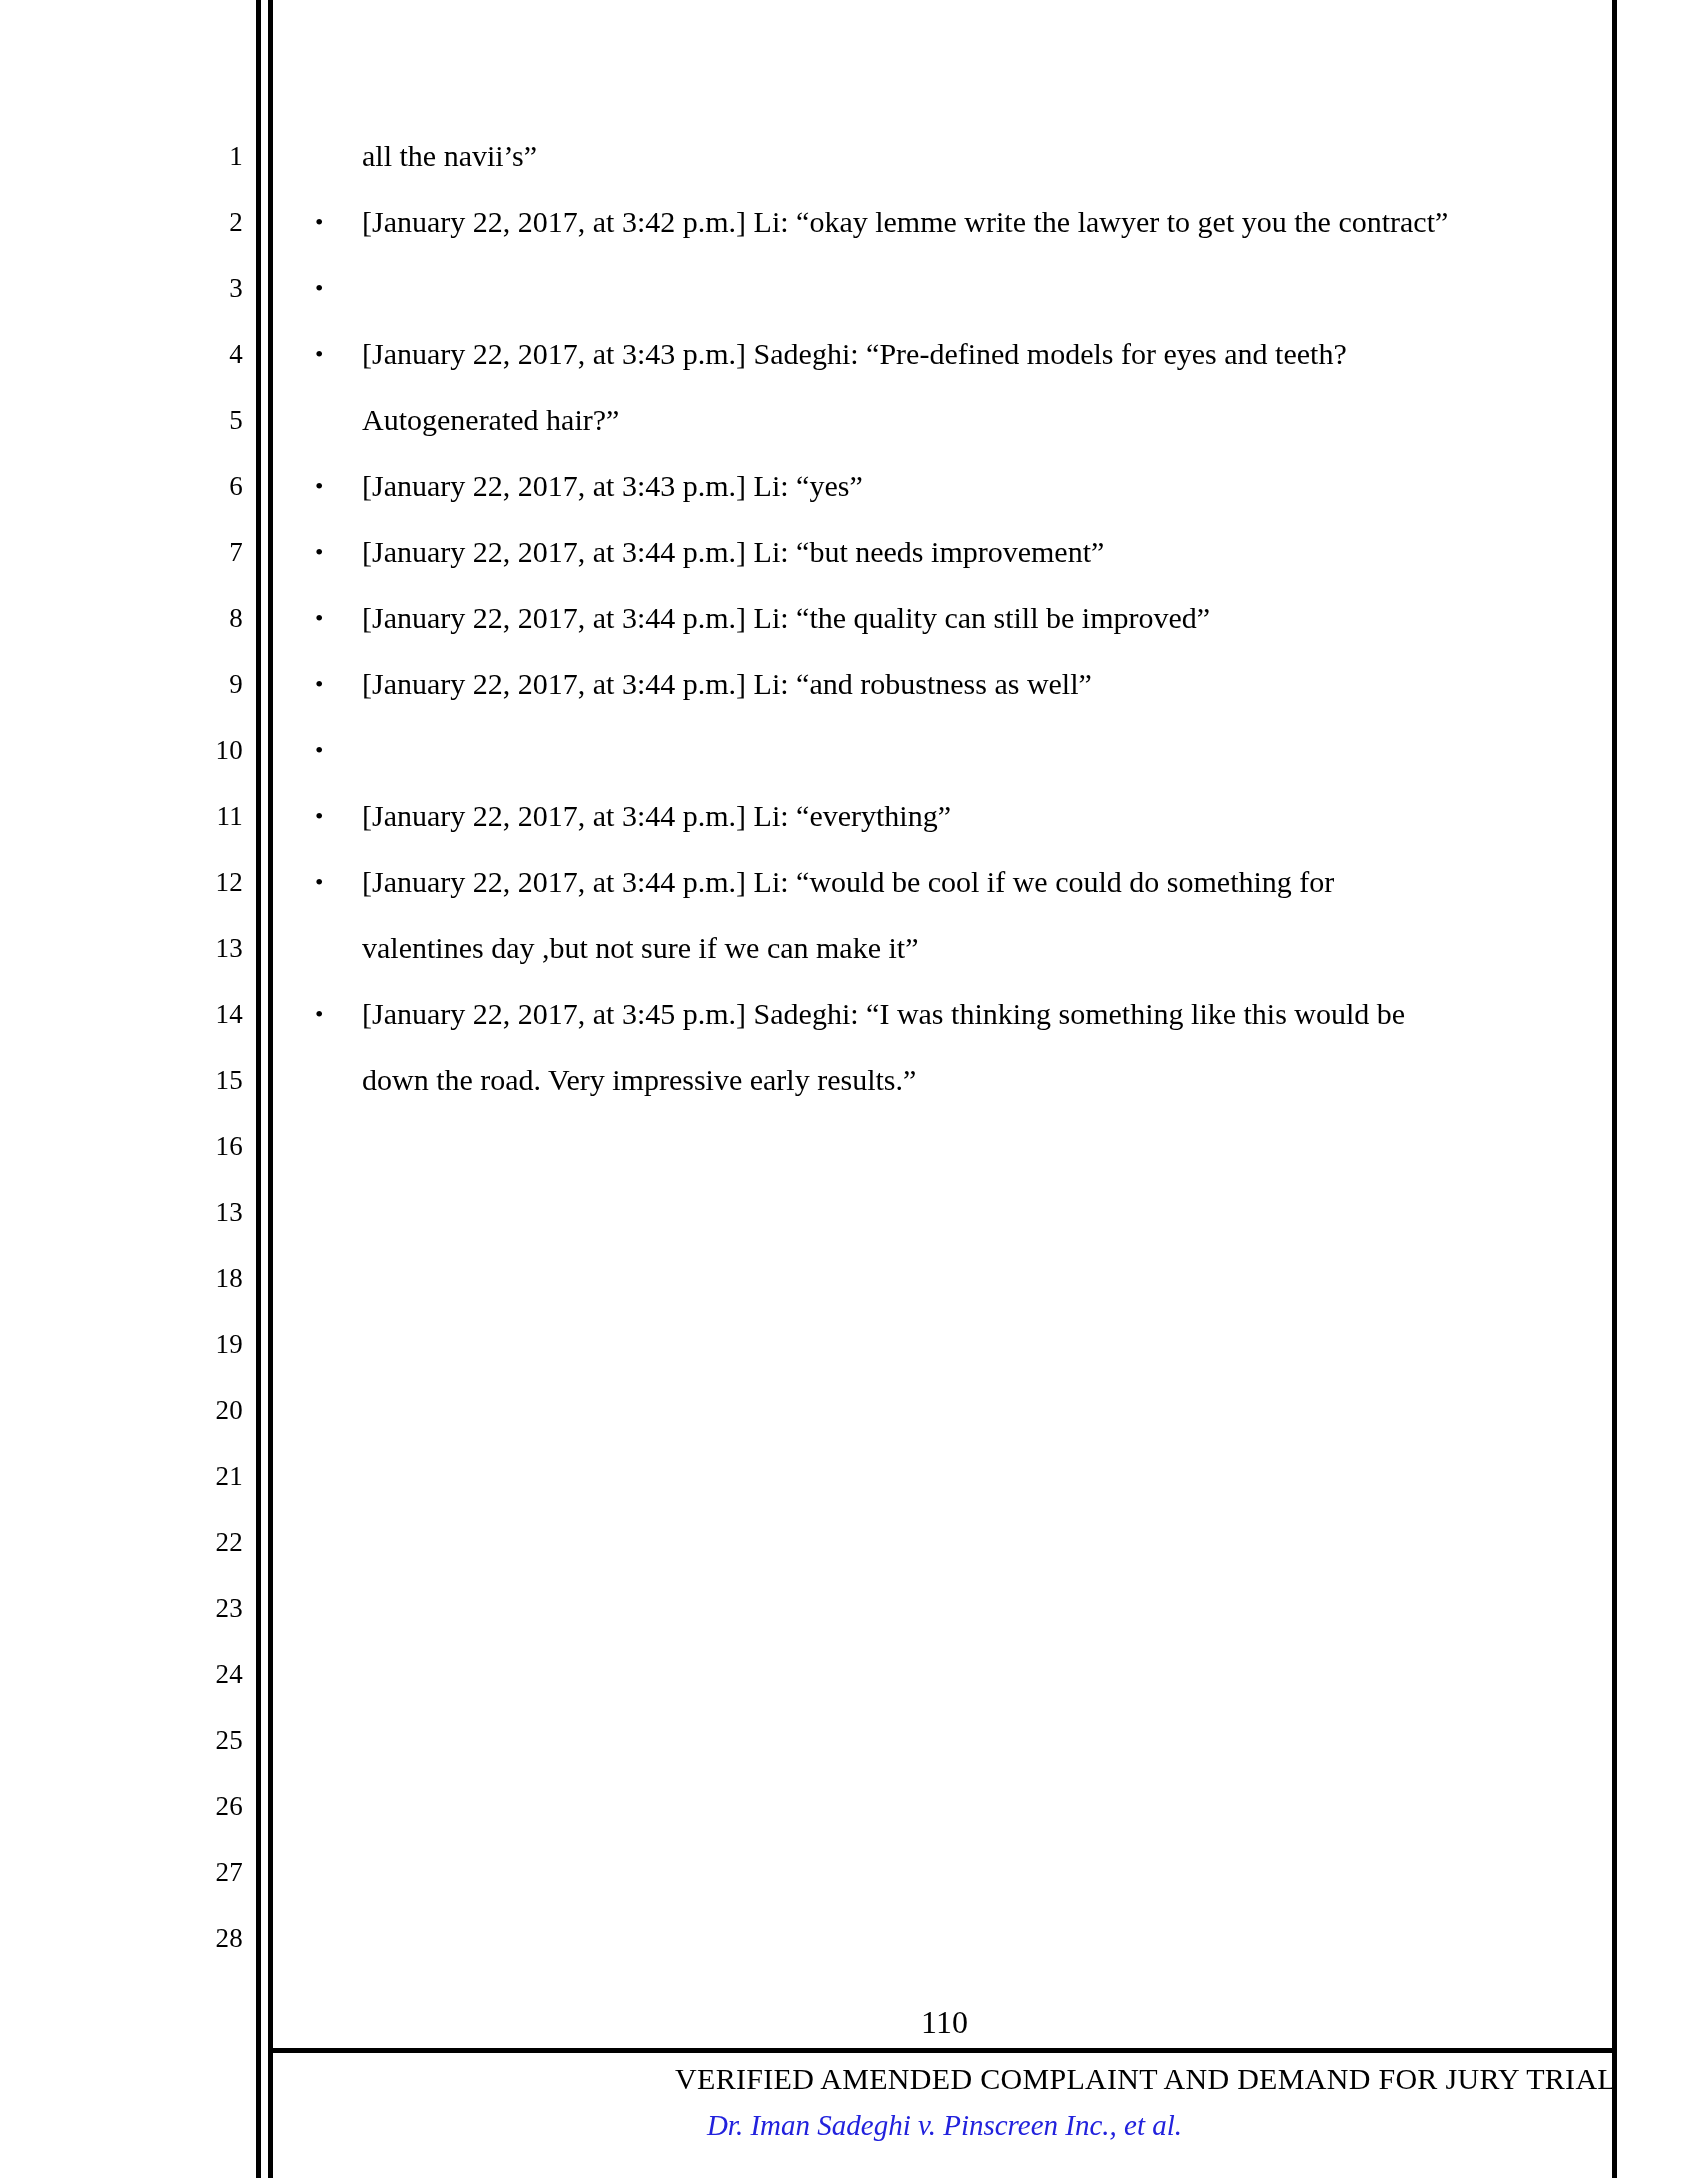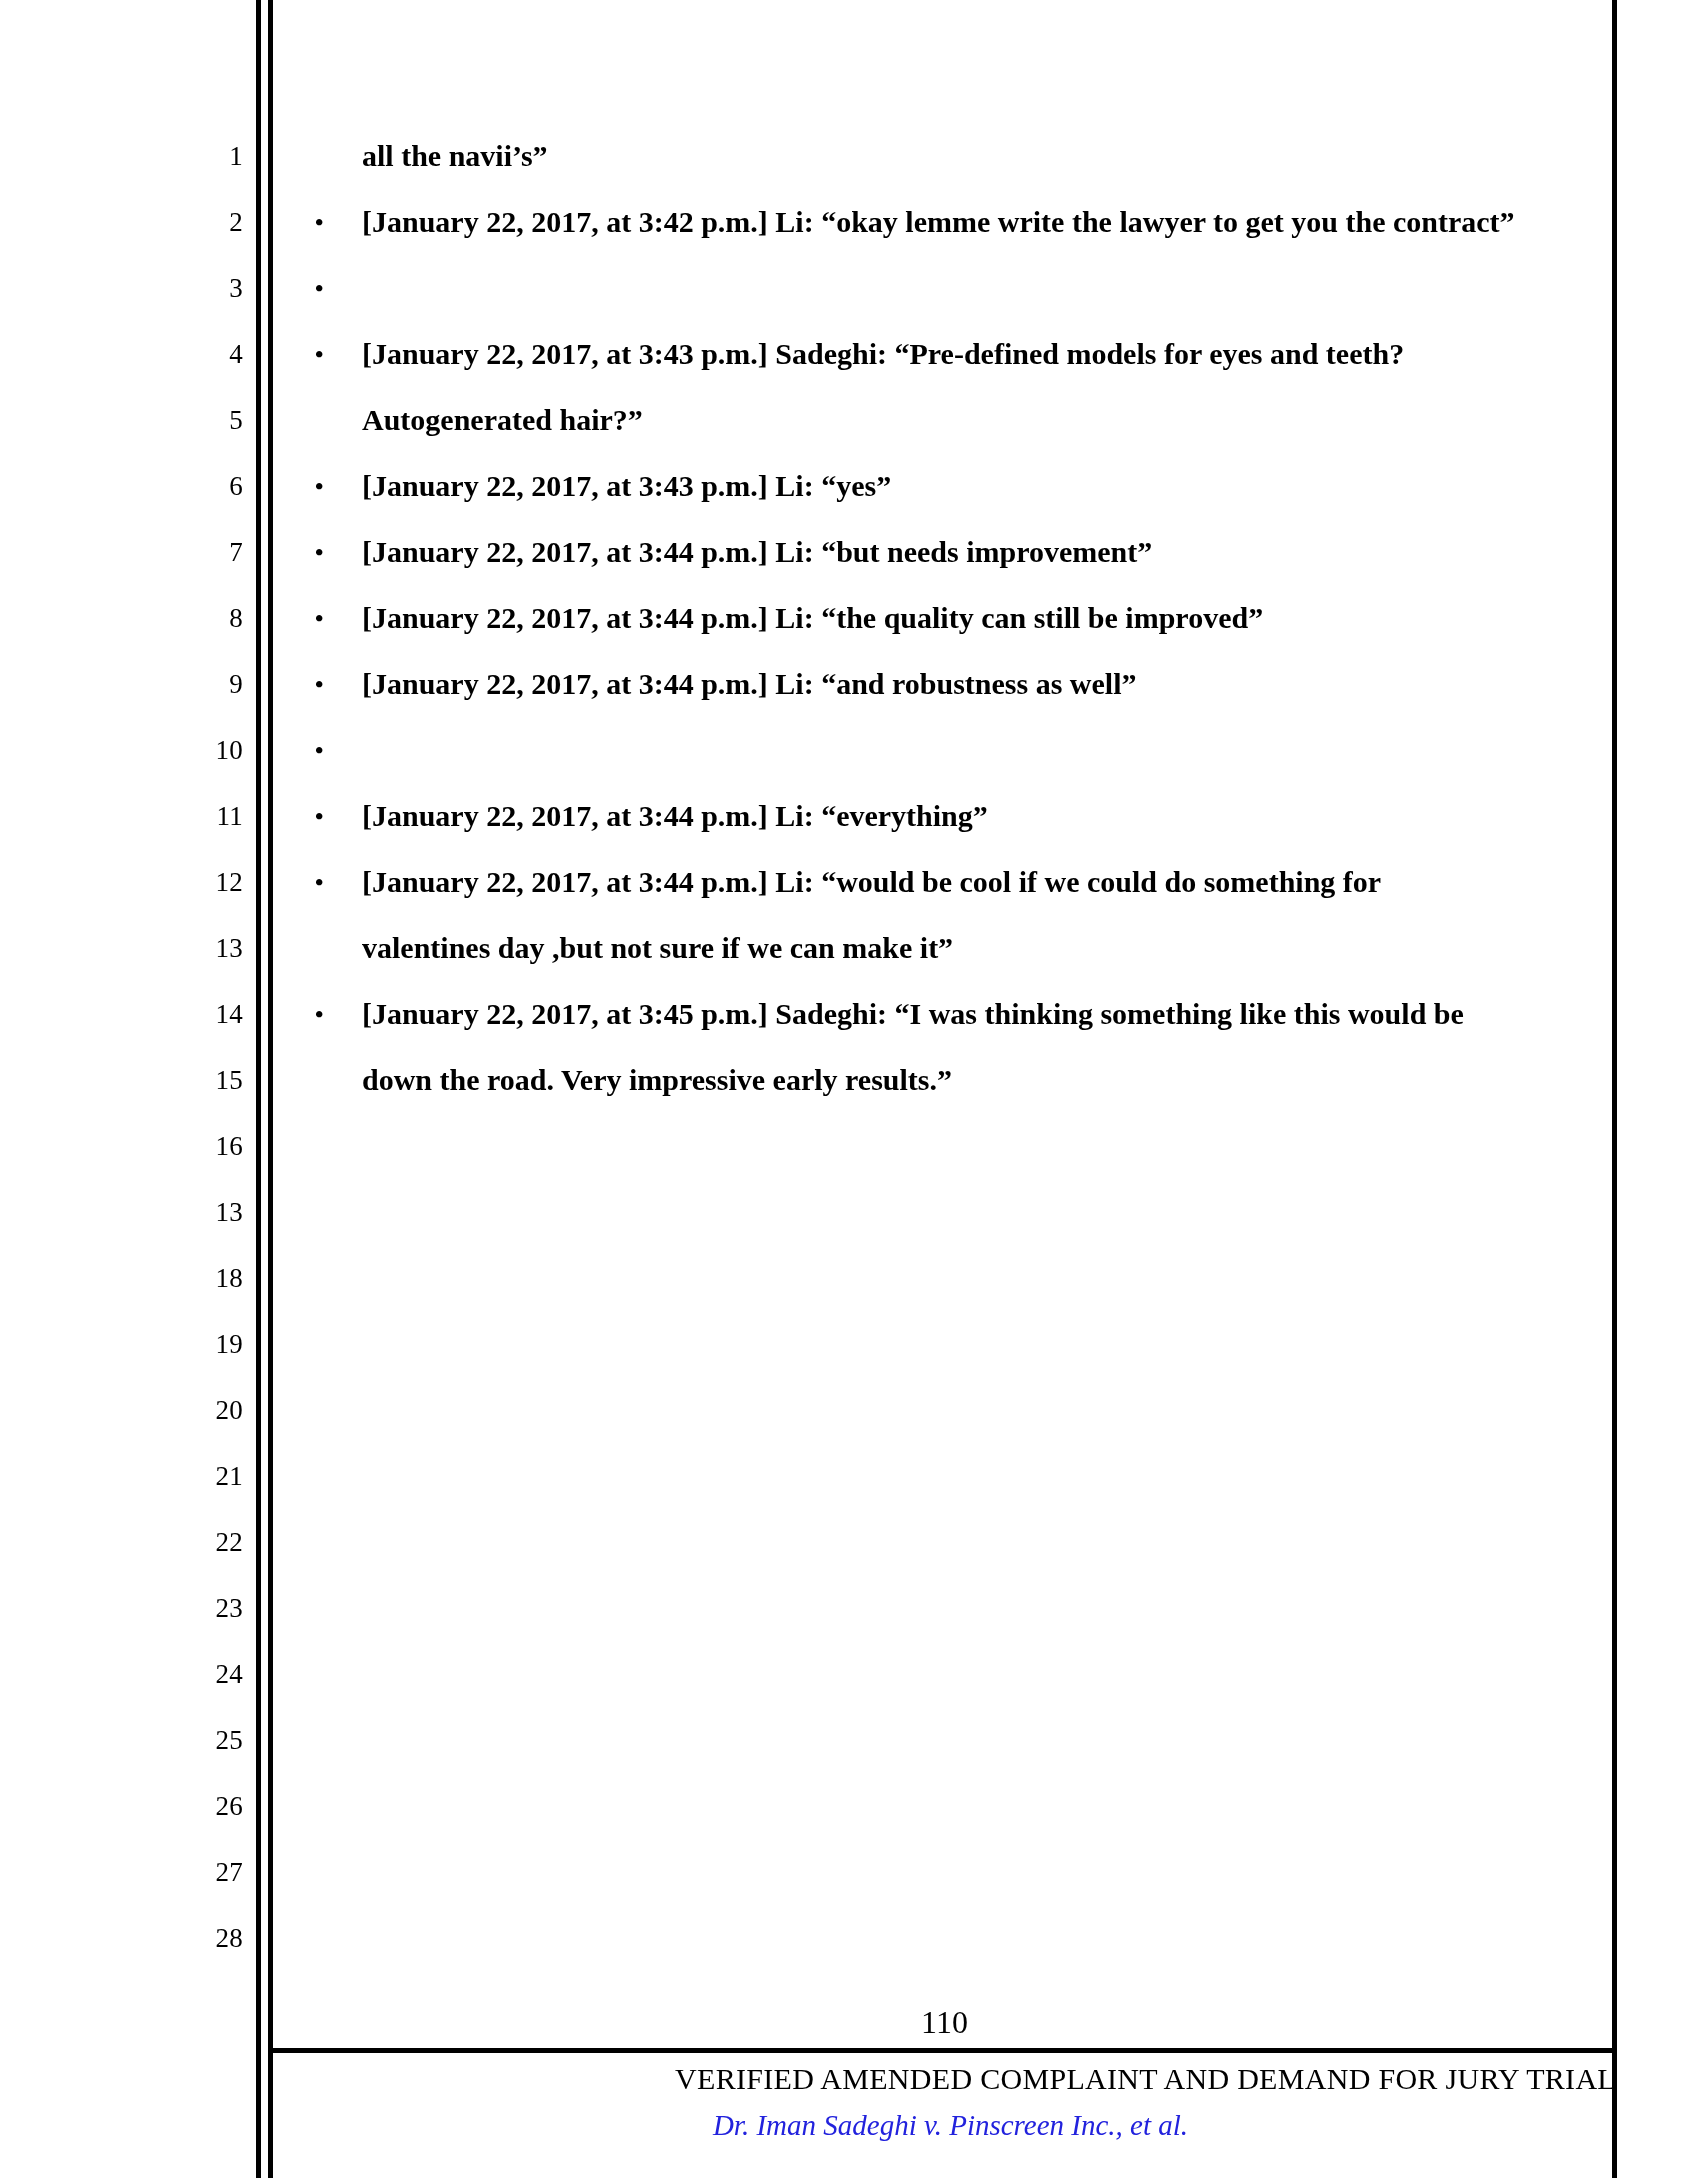--- a/index.html
+++ b/index.html
@@ -59,21 +59,20 @@
     display: block;
     height: 66px;
   }
 
   
   .body-col {
     position: absolute;
     left: 273px;
     top: 123px;
     width: 1339px;
-    font-weight: bold;
   }
 
   .txt-line {
     position: relative;
     height: 66px;
     font-size: 30px;
     line-height: 66px;
     white-space: nowrap;
   }
 
@@ -130,21 +129,20 @@
   .footer-caption {
     position: absolute;
     left: 0;
     top: 2106px;
     width: 1343px;
     text-align: center;
     font-size: 29px;
     line-height: 38px;
     font-style: italic;
     color: #2222dd;
-    padding-left: 6px;
   }
 </style>
 </head>
 <body>
 
 <div class="pleading-page">
 
   <div class="rule-v rule-left-outer"></div>
   <div class="rule-v rule-left-inner"></div>
   <div class="rule-v rule-right"></div>

